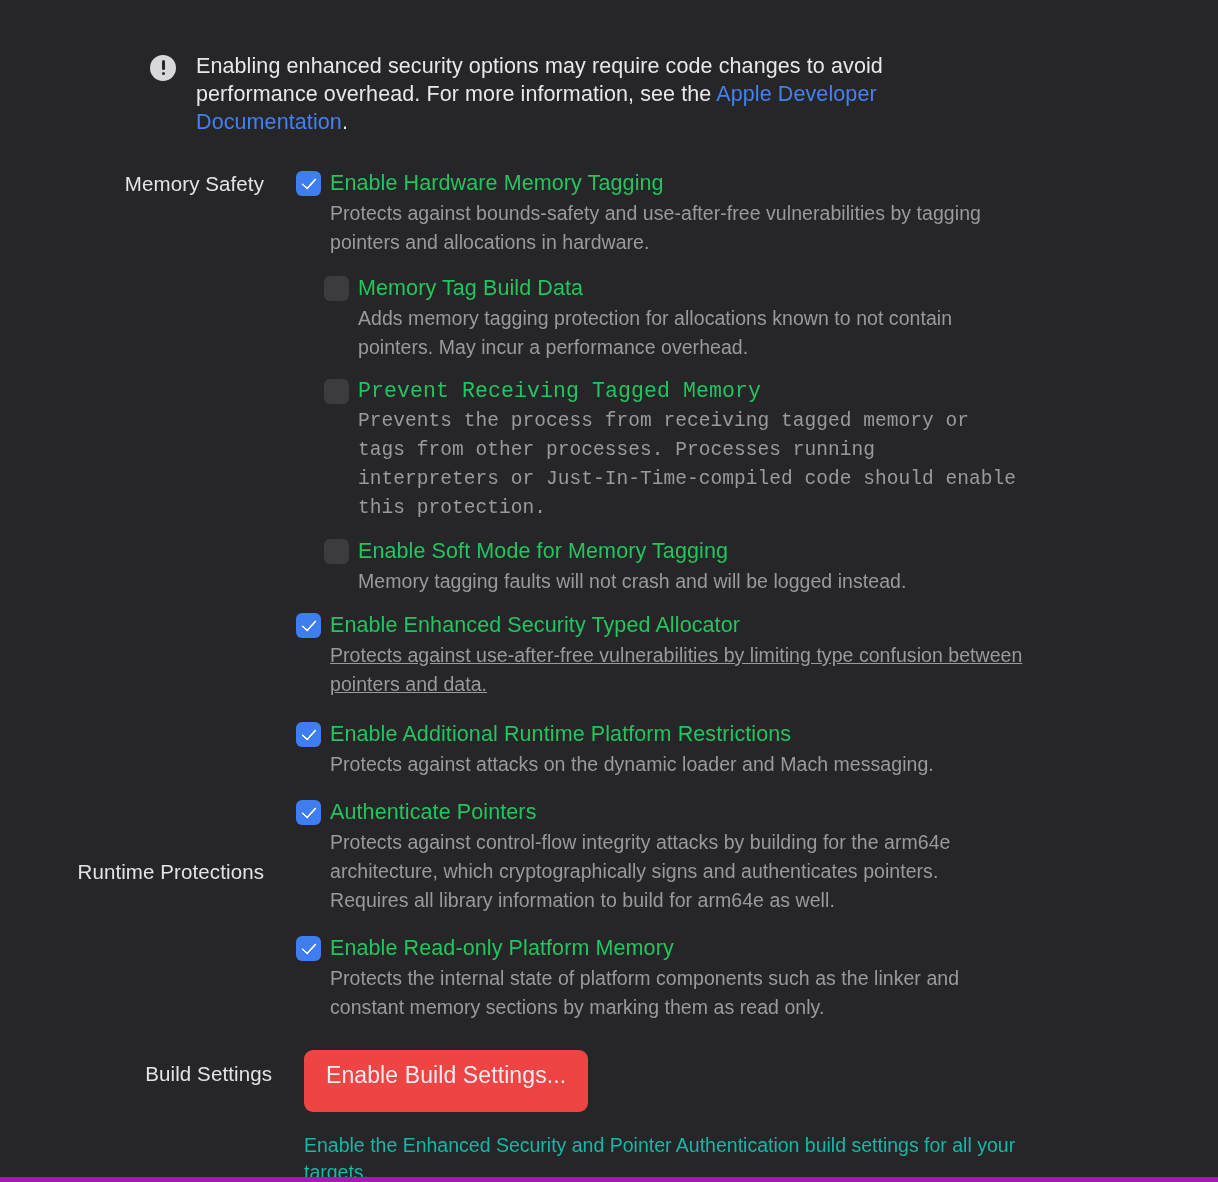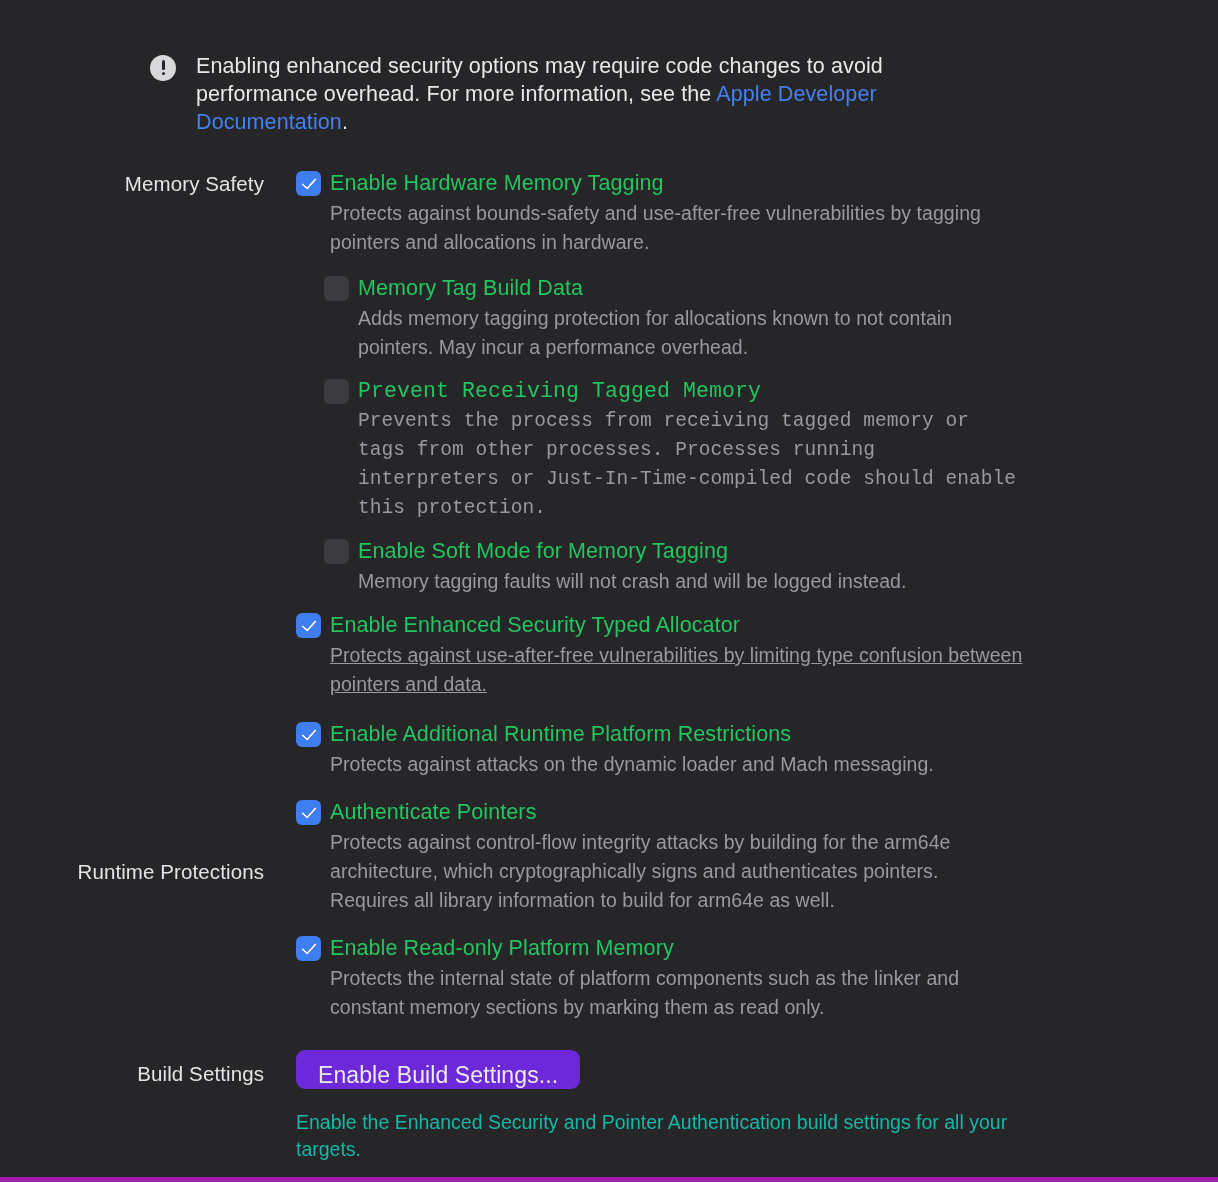--- a/index.html
+++ b/index.html
@@ -154,28 +154,28 @@
     font-size: 19.5px;
     line-height: 29px;
     color: #9a9a9e;
     letter-spacing: 0.05px;
     max-width: 700px;
   }
 
   
   .btn {
     display: inline-block;
-    background: #6d28d9;
+    background: #ef4444;
     color: #ececee;
     border: none;
     border-radius: 9px;
     font-family: "Liberation Sans", sans-serif;
     font-size: 23px;
     line-height: 26px;
-    padding: 12px 22px 1px 22px;
+    padding: 12px 22px 24px 22px;
     cursor: pointer;
     letter-spacing: 0.1px;
   }
   .btn-desc {
     margin-top: 20px;
     font-size: 19.5px;
     line-height: 27px;
     color: #14b8a6;
     max-width: 730px;
   }
@@ -266,21 +266,21 @@
             <div class="checkbox on"></div>
             <div class="option-title">Enable Read-only Platform Memory</div>
           </div>
           <div class="option-desc" style="max-width:680px;">Protects the internal state of platform components such as the linker and constant memory sections by marking them as read only.</div>
         </div>
 
       </div>
     </div>
 
     <div class="row" style="margin-top:28px;">
-      <div class="row-label" style="padding-top:11px;">Build Settings</div>
+      <div class="row-label" style="padding-top:11px;margin-left:8px;">Build Settings</div>
       <div class="row-body">
         <button class="btn">Enable Build Settings...</button>
         <div class="btn-desc">Enable the Enhanced Security and Pointer Authentication build settings for all your targets.</div>
       </div>
     </div>
 
   </div>
 </div>
 
 </body></html>

